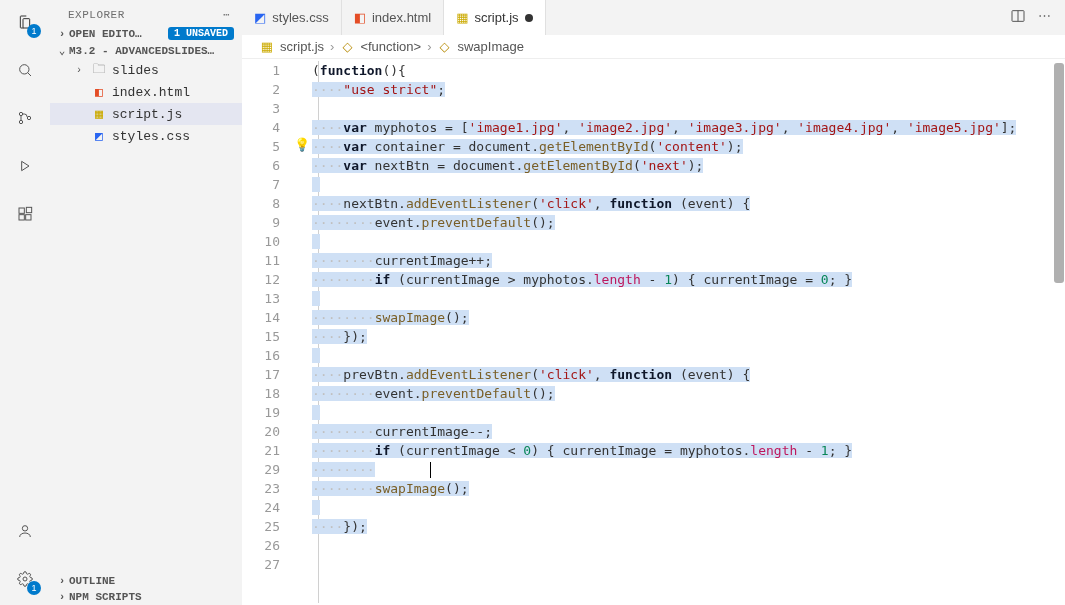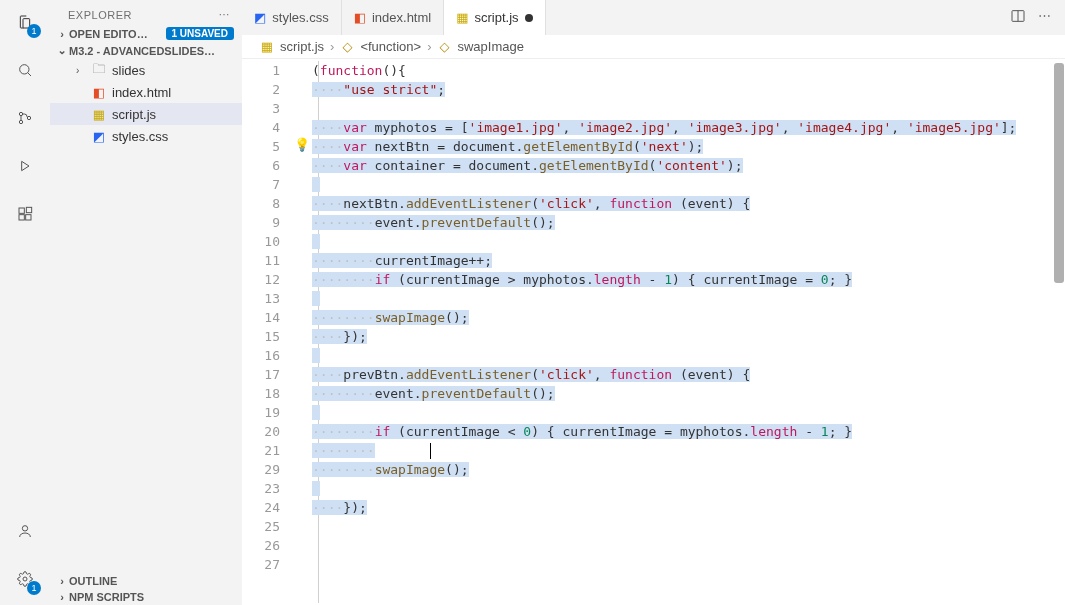--- a/index.html
+++ b/index.html
@@ -3,21 +3,21 @@
 <meta charset="utf-8">
 <style>
 * { box-sizing: border-box; margin: 0; padding: 0; }
 body { font-family: -apple-system, BlinkMacSystemFont, "Segoe UI", sans-serif; font-size: 13px; color: #333; background: #fff; overflow: hidden; width: 1065px; height: 605px; }
 .app { display: flex; height: 100%; }
 .activity-bar { width: 50px; background: #f3f3f3; display: flex; flex-direction: column; align-items: center; padding-top: 8px; gap: 20px; }
 .activity-bar .icon { width: 28px; height: 28px; color: #555; position: relative; cursor: pointer; display: flex; align-items: center; justify-content: center; }
 .activity-bar .icon.active { color: #333; }
 .activity-bar .badge { position: absolute; bottom: -2px; right: -2px; background: #007acc; color: #fff; border-radius: 50%; font-size: 9px; width: 14px; height: 14px; display: flex; align-items: center; justify-content: center; }
 .activity-bar .spacer { flex: 1; }
-.sidebar { width: 192px; background: #f3f3f3; display: flex; flex-direction: column; }
+.sidebar { width: 192px; background: #f3f3f3; display: flex; flex-direction: column; font-family: Liberation Mono, monospace; }
 .sidebar-header { display: flex; align-items: center; justify-content: space-between; padding: 8px 12px 4px 18px; font-size: 11px; letter-spacing: 0.5px; color: #6f6f6f; }
 .sidebar-header .dots { color: #777; cursor: pointer; }
 .section-row { display: flex; align-items: center; padding: 2px 8px 2px 5px; font-size: 11px; font-weight: 700; color: #555; cursor: pointer; }
 .section-row .chev { width: 14px; text-align: center; font-size: 11px; }
 .section-row .label { white-space: nowrap; overflow: hidden; text-overflow: ellipsis; flex: 1; }
 .unsaved-badge { background: #007acc; color: #fff; font-size: 10px; padding: 1px 6px; border-radius: 3px; margin-left: 0; font-weight: 600;}
 .tree { font-size: 13px; }
 .tree-row { display: flex; align-items: center; height: 22px; padding-left: 10px; cursor: pointer; }
 .tree-row.indent1 { padding-left: 26px; }
 .tree-row.selected { background: #e4e6f1; }
@@ -35,21 +35,21 @@
 .breadcrumb { display: flex; align-items: center; gap: 6px; padding: 4px 18px; font-size: 13px; color: #555; border-bottom: 1px solid #eee; }
 .breadcrumb .sep { color: #999; }
 .editor-wrap { flex: 1; display: flex; position: relative; background: #fff; }
 .gutter { width: 50px; text-align: right; padding-right: 12px; color: #999; font-family: Menlo, Consolas, monospace; font-size: 13px; line-height: 19px; padding-top: 2px; user-select: none; }
 .hint-col { width: 20px; position: relative; }
 .bulb { position: absolute; color: #ddb100; left: 2px; }
 .code { flex: 1; font-family: Menlo, Consolas, monospace; font-size: 13px; line-height: 19px; padding-top: 2px; overflow: hidden; }
 .code .line { white-space: pre; position: relative; height: 19px; }
 .fold-line { position: absolute; left: 76px; top: 2px; bottom: 2px; width: 1px; background: #d0d0d0; }
 .sel { background: #cfe0f5; }
-.kw { color: #be185d; }
+.kw { color: #0f172a; font-weight: bold; }
 .str { color: #a31515; }
 .fn { color: #795e26; }
 .num { color: #098658; }
 .op { color: #333; }
 .ident { color: #be185d; }
 .punc { color: #333; }
 .ws-dot { color: #c0c0c0; }
 .scroll-ov { position: absolute; right: 0; top: 0; width: 12px; height: 100%; }
 .scroll-thumb { position: absolute; right: 1px; width: 10px; background: #b0b0b0; border-radius: 3px; }
 .ic-svg { width: 16px; height: 16px; }
@@ -229,35 +229,36 @@
           <div>27</div>
         </div>
       <div class="hint-col">
           <div class="bulb" style="top:78px;">💡</div>
         </div>
       <div class="code" id="code">
           <div class="line"><span class="punc">(</span><span class="kw">function</span><span class="punc">(){</span></div>
           <div class="line"><span class="sel"><span class="ws-dot">····</span><span class="str">"use strict"</span><span class="punc">;</span></span></div>
           <div class="line"></div>
           <div class="line"><span class="sel"><span class="ws-dot">····</span><span class="kw">var</span><span> myphotos </span><span class="op">=</span><span> [</span><span class="str">'image1.jpg'</span><span>, </span><span class="str">'image2.jpg'</span><span>, </span><span class="str">'image3.jpg'</span><span>, </span><span class="str">'image4.jpg'</span><span>, </span><span class="str">'image5.jpg'</span><span class="punc">];</span></span></div>
+          <div class="line"><span class="sel"><span class="ws-dot">····</span><span class="kw">var</span><span> container </span><span class="op">=</span><span> document.</span><span class="fn">getElementById</span><span class="punc">(</span><span class="str">'content'</span><span class="punc">);</span></span></div>
           <div class="line"><span class="sel"><span class="ws-dot">····</span><span class="kw">var</span><span> nextBtn </span><span class="op">=</span><span> document.</span><span class="fn">getElementById</span><span class="punc">(</span><span class="str">'next'</span><span class="punc">);</span></span></div>
-          <div class="line"><span class="sel"><span class="ws-dot">····</span><span class="kw">var</span><span> container </span><span class="op">=</span><span> document.</span><span class="fn">getElementById</span><span class="punc">(</span><span class="str">'content'</span><span class="punc">);</span></span></div>
           <div class="line"><span class="sel"> </span></div>
           <div class="line"><span class="sel"><span class="ws-dot">····</span><span>nextBtn.</span><span class="fn">addEventListener</span><span class="punc">(</span><span class="str">'click'</span><span>, </span><span class="kw">function</span><span> (event) {</span></span></div>
           <div class="line"><span class="sel"><span class="ws-dot">········</span><span>event.</span><span class="fn">preventDefault</span><span class="punc">();</span></span></div>
           <div class="line"><span class="sel"> </span></div>
           <div class="line"><span class="sel"><span class="ws-dot">········</span><span>currentImage</span><span class="op">++</span><span class="punc">;</span></span></div>
           <div class="line"><span class="sel"><span class="ws-dot">········</span><span class="kw">if</span><span> (currentImage </span><span class="op">&gt;</span><span> myphotos.</span><span class="ident">length</span><span> - </span><span class="num">1</span><span>) { currentImage </span><span class="op">=</span> <span class="num">0</span><span class="punc">; }</span></span></div>
           <div class="line"><span class="sel"> </span></div>
           <div class="line"><span class="sel"><span class="ws-dot">········</span><span class="fn">swapImage</span><span class="punc">();</span></span></div>
           <div class="line"><span class="sel"><span class="ws-dot">····</span><span class="punc">});</span></span></div>
           <div class="line"><span class="sel"> </span></div>
           <div class="line"><span class="sel"><span class="ws-dot">····</span><span>prevBtn.</span><span class="fn">addEventListener</span><span class="punc">(</span><span class="str">'click'</span><span>, </span><span class="kw">function</span><span> (event) {</span></span></div>
           <div class="line"><span class="sel"><span class="ws-dot">········</span><span>event.</span><span class="fn">preventDefault</span><span class="punc">();</span></span></div>
           <div class="line"><span class="sel"> </span></div>
+          <div class="line"><span class="sel"><span class="ws-dot">········</span><span>currentImage</span><span class="op">--</span><span class="punc">;</span></span></div>
           <div class="line"><span class="sel"><span class="ws-dot">········</span><span class="kw">if</span><span> (currentImage </span><span class="op">&lt;</span> <span class="num">0</span><span>) { currentImage </span><span class="op">=</span><span> myphotos.</span><span class="ident">length</span><span> - </span><span class="num">1</span><span class="punc">; }</span></span></div>
           <div class="line"><span class="sel"><span class="ws-dot">········</span></span><span class="cursor-bar" style="left:118px;top:2px;"></span></div>
           <div class="line"><span class="sel"><span class="ws-dot">········</span><span class="fn">swapImage</span><span class="punc">();</span></span></div>
           <div class="line"><span class="sel"> </span></div>
           <div class="line"><span class="sel"><span class="ws-dot">····</span><span class="punc">});</span></span></div>
         </div>
       <div class="scroll-ov">
         <div class="scroll-thumb" style="top:4px;height:220px;"></div>
       </div>
     </div>

